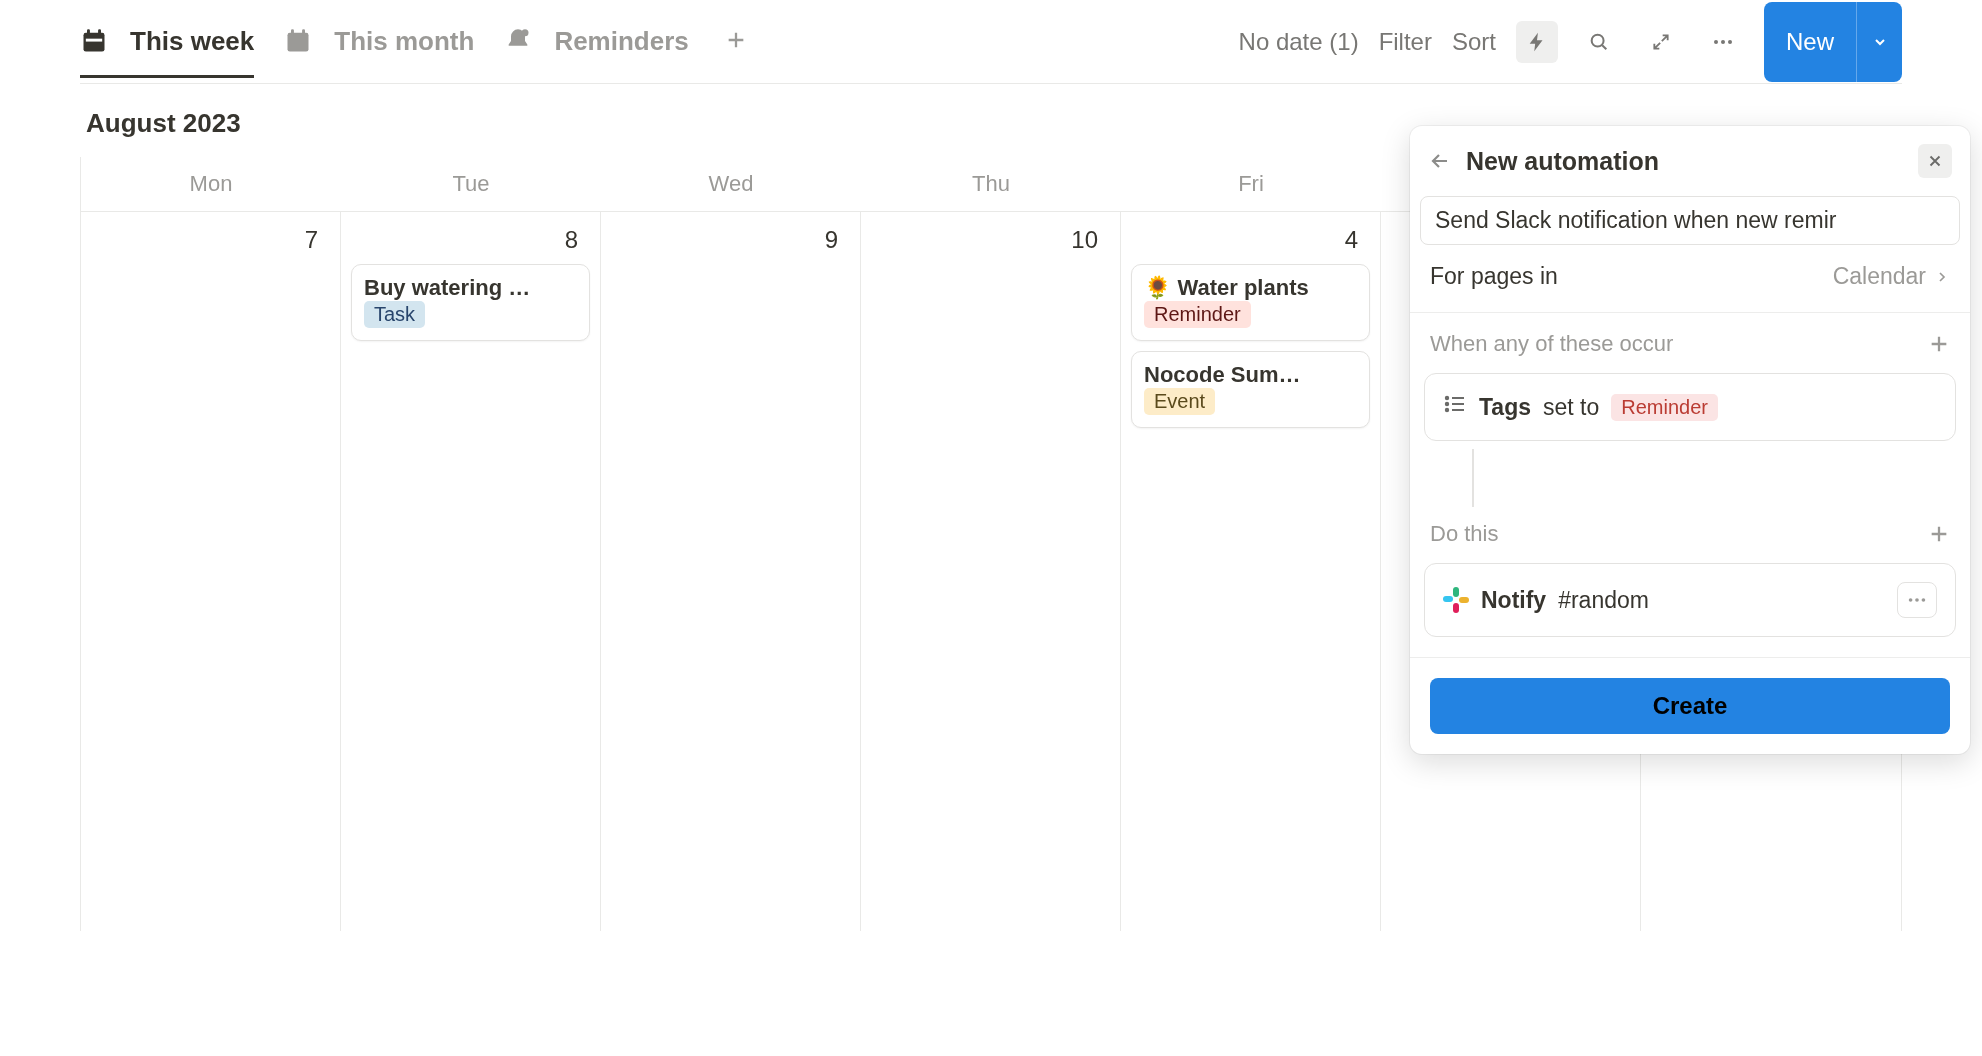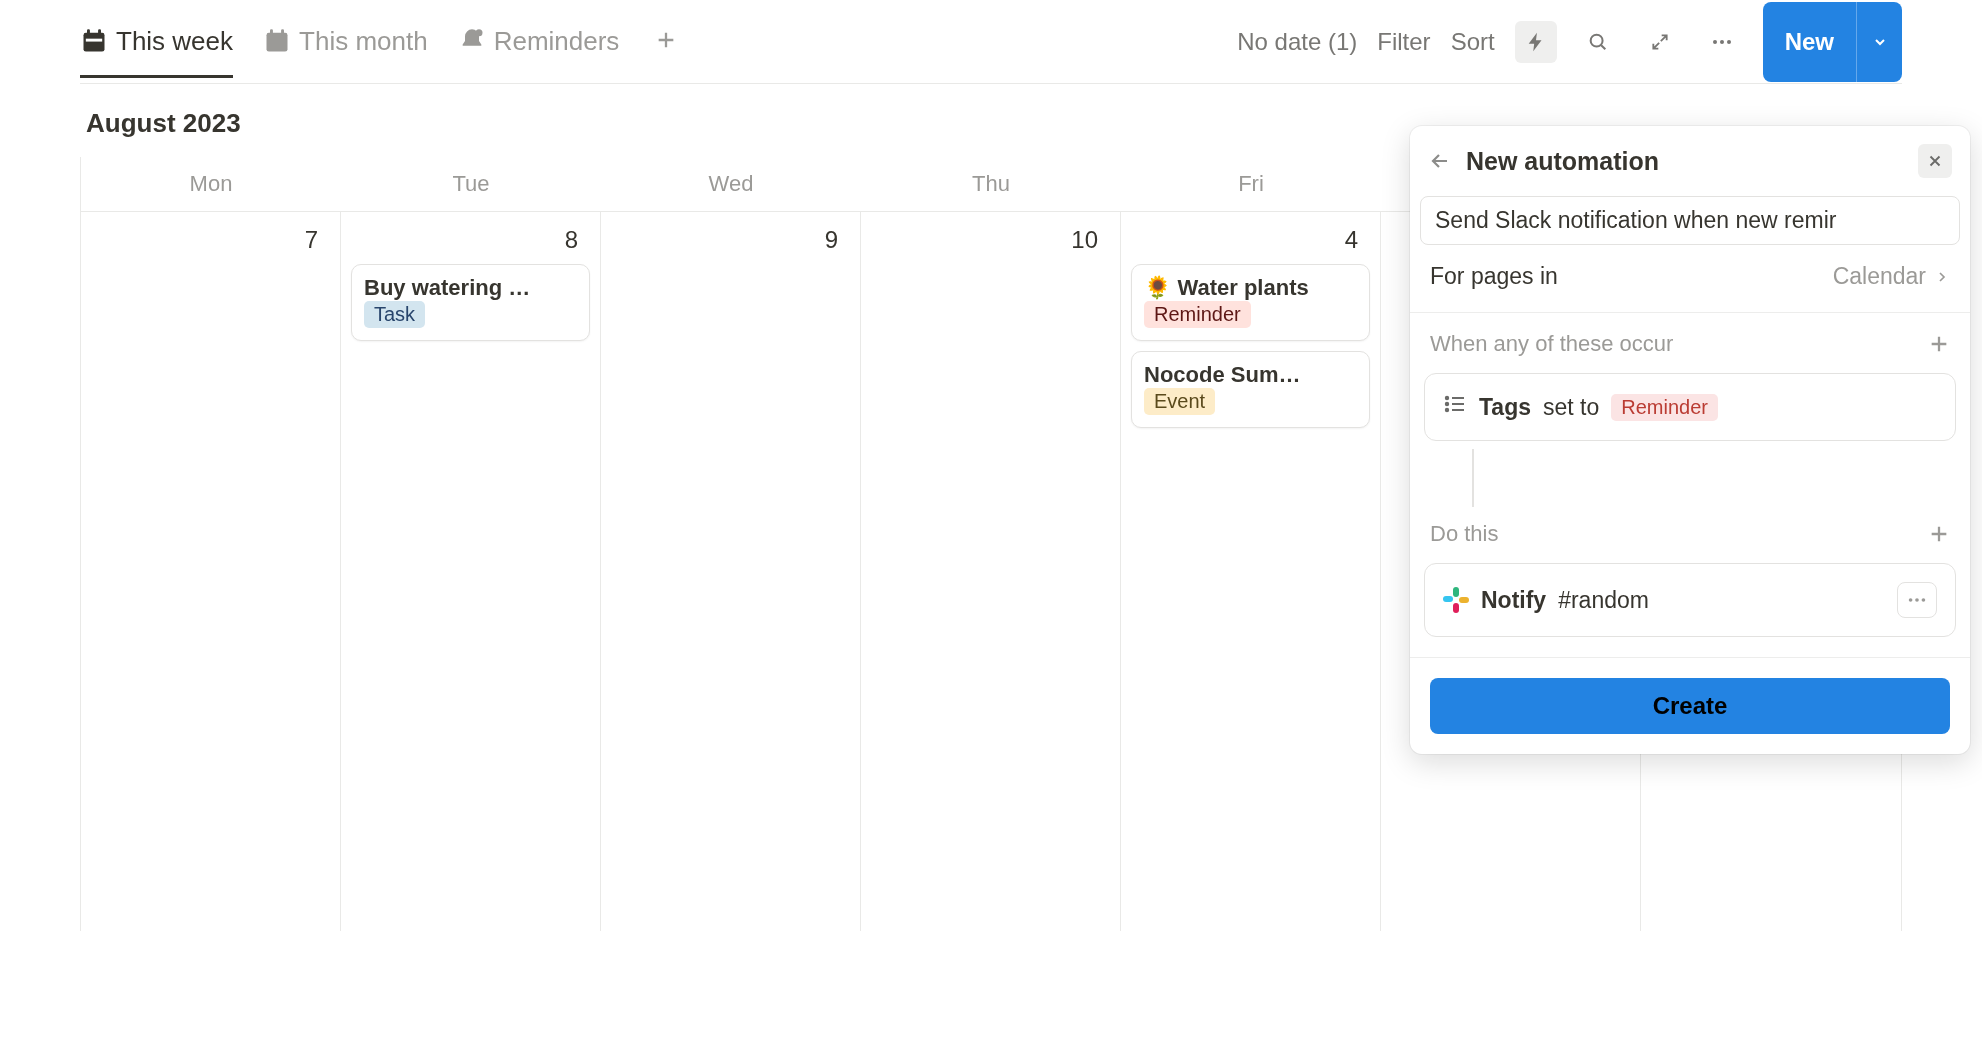--- a/index.html
+++ b/index.html
@@ -14,34 +14,34 @@
   }
   .container { padding: 0 80px; }
   .toolbar {
     display: flex;
     align-items: center;
     height: 84px;
     border-bottom: 1px solid #e9e9e7;
   }
   .tabs { display: flex; align-items: center; gap: 30px; flex: 1; }
   .tab {
-    display: flex; align-items: center; gap: 8px;
-    font-size: 26px; font-weight: 400;
+    display: flex; align-items: center; gap: 22px;
+    font-size: 26px; font-weight: 700;
     color: #9b9a97; padding: 20px 0 18px 0; cursor: pointer;
     border-bottom: 3px solid transparent;
   }
   .tab.active { color: #37352f; border-bottom-color: #37352f; }
   .tab .ticon { display:inline-flex; }
   .plus-tab { color:#9b9a97; font-size:28px; cursor:pointer; padding:6px; }
   .right-tools { display:flex; align-items:center; gap: 20px; }
   .rtool { color:#787774; font-size:24px; cursor:pointer; display:flex; align-items:center; gap:6px; }
   .icon-btn { width:42px; height:42px; border-radius:6px; display:flex; align-items:center; justify-content:center; cursor:pointer; color:#787774; }
   .icon-btn.active-bg { background:#efefee; }
   .new-btn { display:flex; align-items:stretch; border-radius:8px; overflow:hidden; }
-  .new-btn .lbl { background:#2383e2; color:#fff; font-size:24px; font-weight:700; padding:26px 22px; display:flex; align-items:center; cursor:pointer; }
+  .new-btn .lbl { background:#2383e2; color:#fff; font-size:24px; font-weight:400; padding:26px 22px; display:flex; align-items:center; cursor:pointer; }
   .new-btn .dd  { background:#2383e2; color:#fff; width:46px; display:flex; align-items:center; justify-content:center; border-left:1px solid rgba(255,255,255,0.3); cursor:pointer; }
 
   .month-title { font-size:26px; font-weight:700; padding: 24px 6px 18px 6px; }
 
   .calendar { border-left:1px solid #e9e9e7; border-right:1px solid #e9e9e7; }
   .dow-row { display:grid; grid-template-columns: repeat(7, 1fr); }
   .dow { text-align:center; color:#9b9a97; font-size:22px; padding:14px 0; }
   .week-row { display:grid; grid-template-columns: repeat(7, 1fr); border-top:1px solid #e9e9e7; min-height:720px; }
   .day-cell { border-right:1px solid #e9e9e7; padding:10px 10px; position:relative; }
   .day-cell:last-child { border-right:none; }

